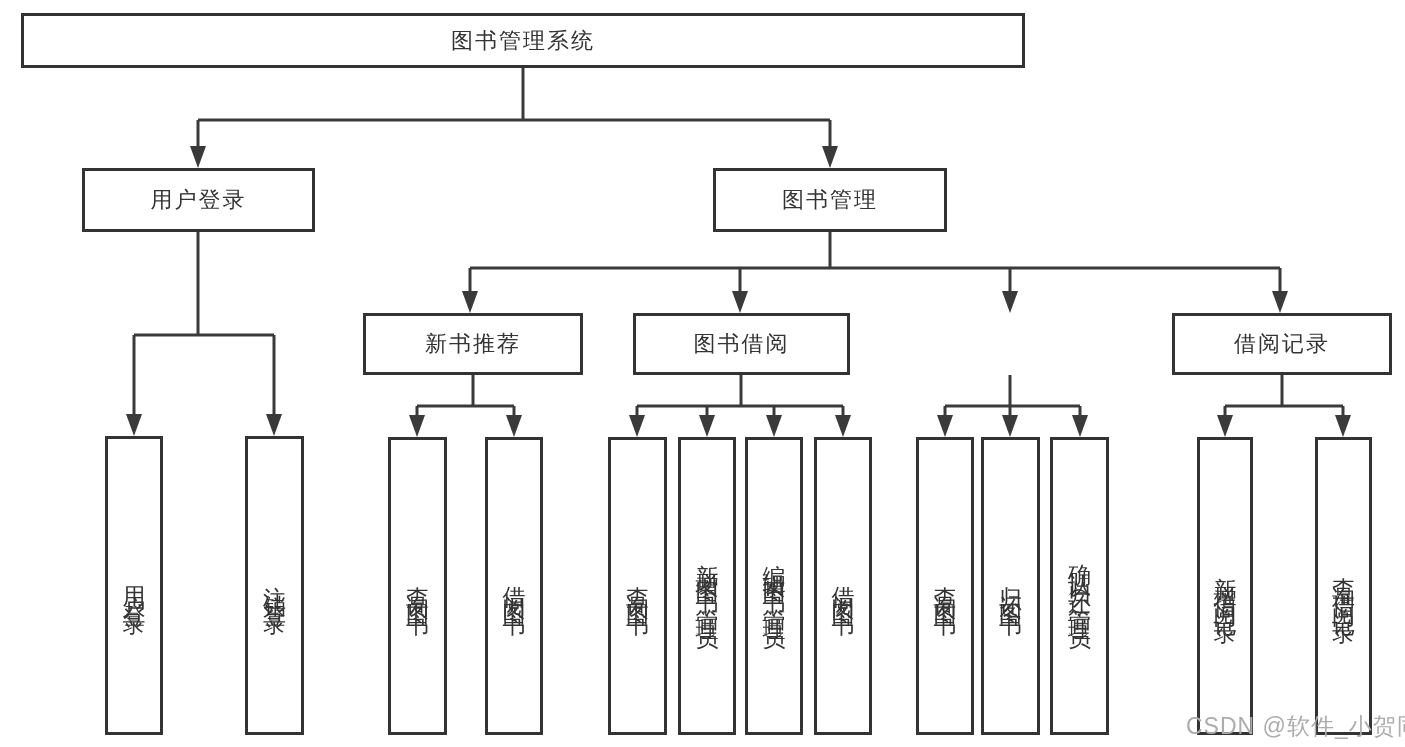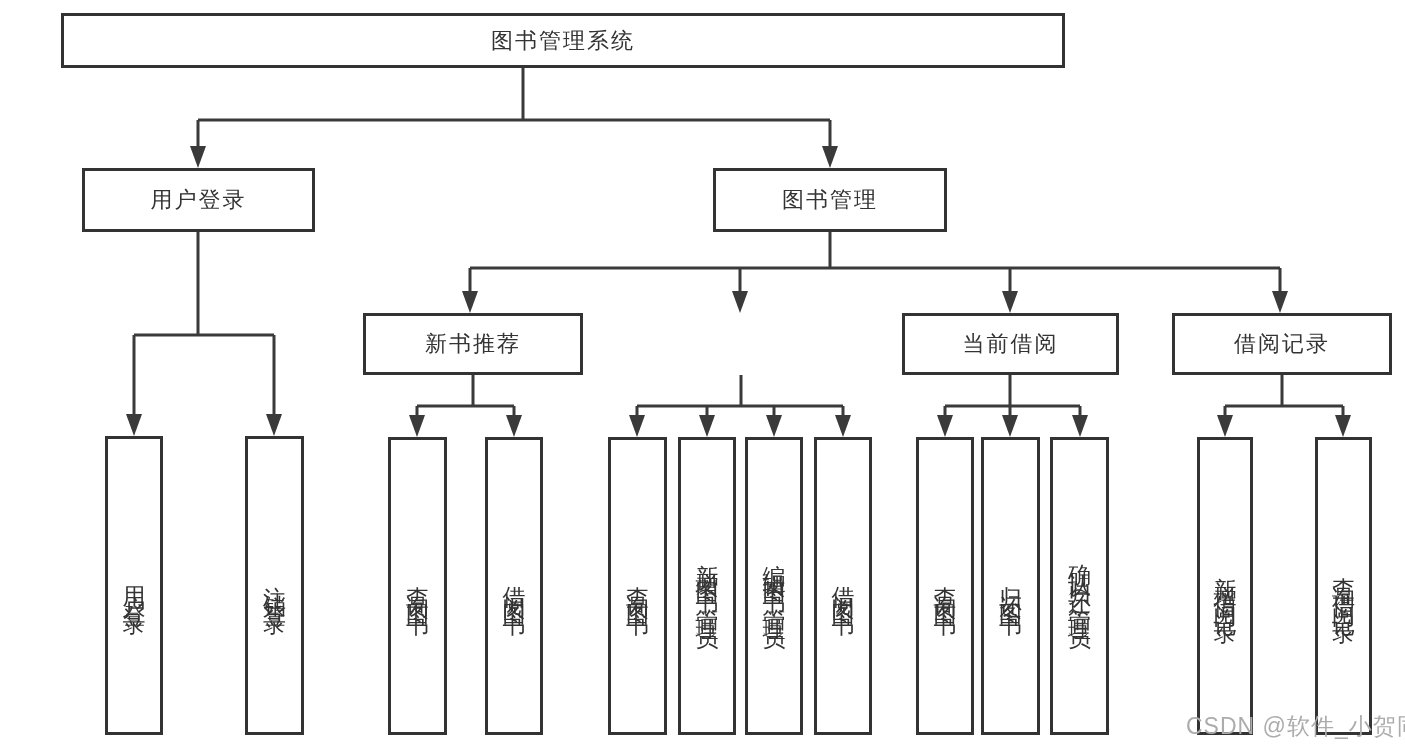--- a/index.html
+++ b/index.html
@@ -67,43 +67,43 @@
       <polygon points="766,415 782,415 774,437"></polygon>
       <polygon points="835,415 851,415 843,437"></polygon>
       <polygon points="937,415 953,415 945,437"></polygon>
       <polygon points="1002,415 1018,415 1010,437"></polygon>
       <polygon points="1072,415 1088,415 1080,437"></polygon>
       <polygon points="1217,415 1233,415 1225,437"></polygon>
       <polygon points="1335,415 1351,415 1343,437"></polygon>
     </g>
   </svg>
 
-  <div class="hbox" style="left:21px; top:13px; width:1004px; height:55px;margin-left:40px;">
+  <div class="hbox" style="left:21px; top:13px; width:1004px; height:55px;">
     <span>图书管理系统</span>
   </div>
 
   <div class="hbox" style="left:82px; top:168px; width:233px; height:64px;">
     <span>用户登录</span>
   </div>
   <div class="hbox" style="left:713px; top:168px; width:234px; height:64px;text-align:center;">
     <span>图书管理</span>
   </div>
 
   <div class="vbox" style="left:105px; top:436px; width:58px; height:299px;">
     <span>用户登录</span>
   </div>
   <div class="vbox" style="left:245px; top:436px; width:59px; height:299px;">
     <span>注销登录</span>
   </div>
 
   <div class="hbox" style="left:363px; top:313px; width:220px; height:62px;align-items:center;">
     <span>新书推荐</span>
   </div>
-  <div class="hbox" style="left:902px; top:313px; width:217px; height:62px;">
-    <span>当前借阅</span>
+  <div class="hbox" style="left:633px; top:313px; width:217px; height:62px;">
+    <span>图书借阅</span>
   </div>
   <div class="hbox" style="left:1172px; top:313px; width:220px; height:62px;">
     <span>借阅记录</span>
   </div>
 
   <div class="vbox" style="left:388px; top:437px; width:59px; height:298px;">
     <span>查询图书</span>
   </div>
   <div class="vbox" style="left:485px; top:437px; width:58px; height:298px;">
     <span>借阅图书</span>

